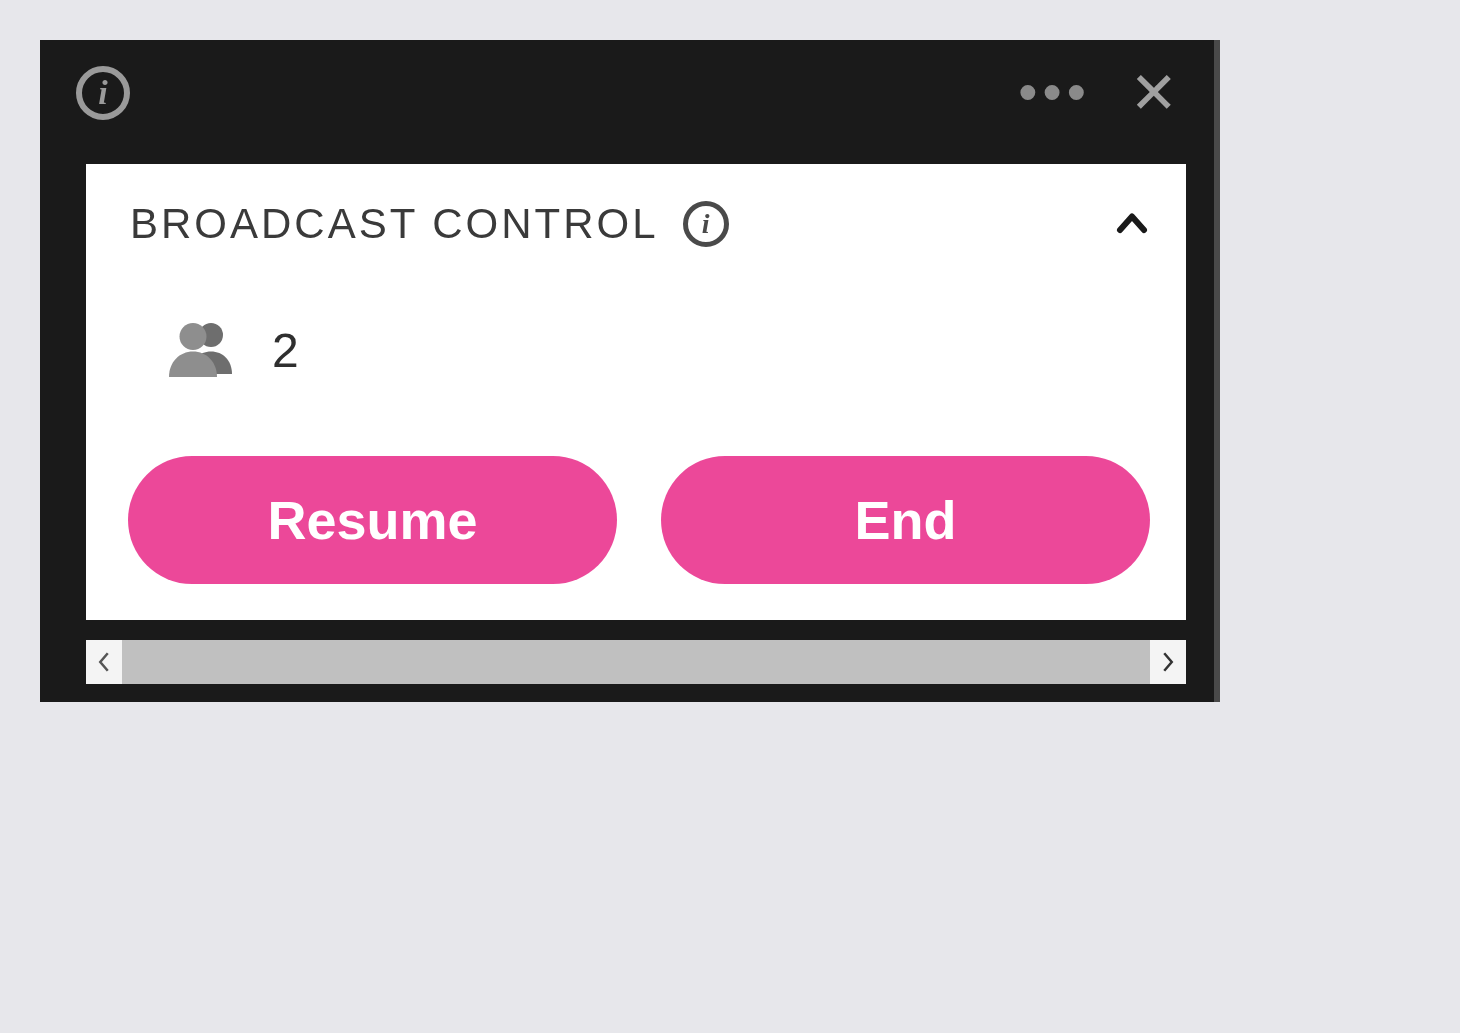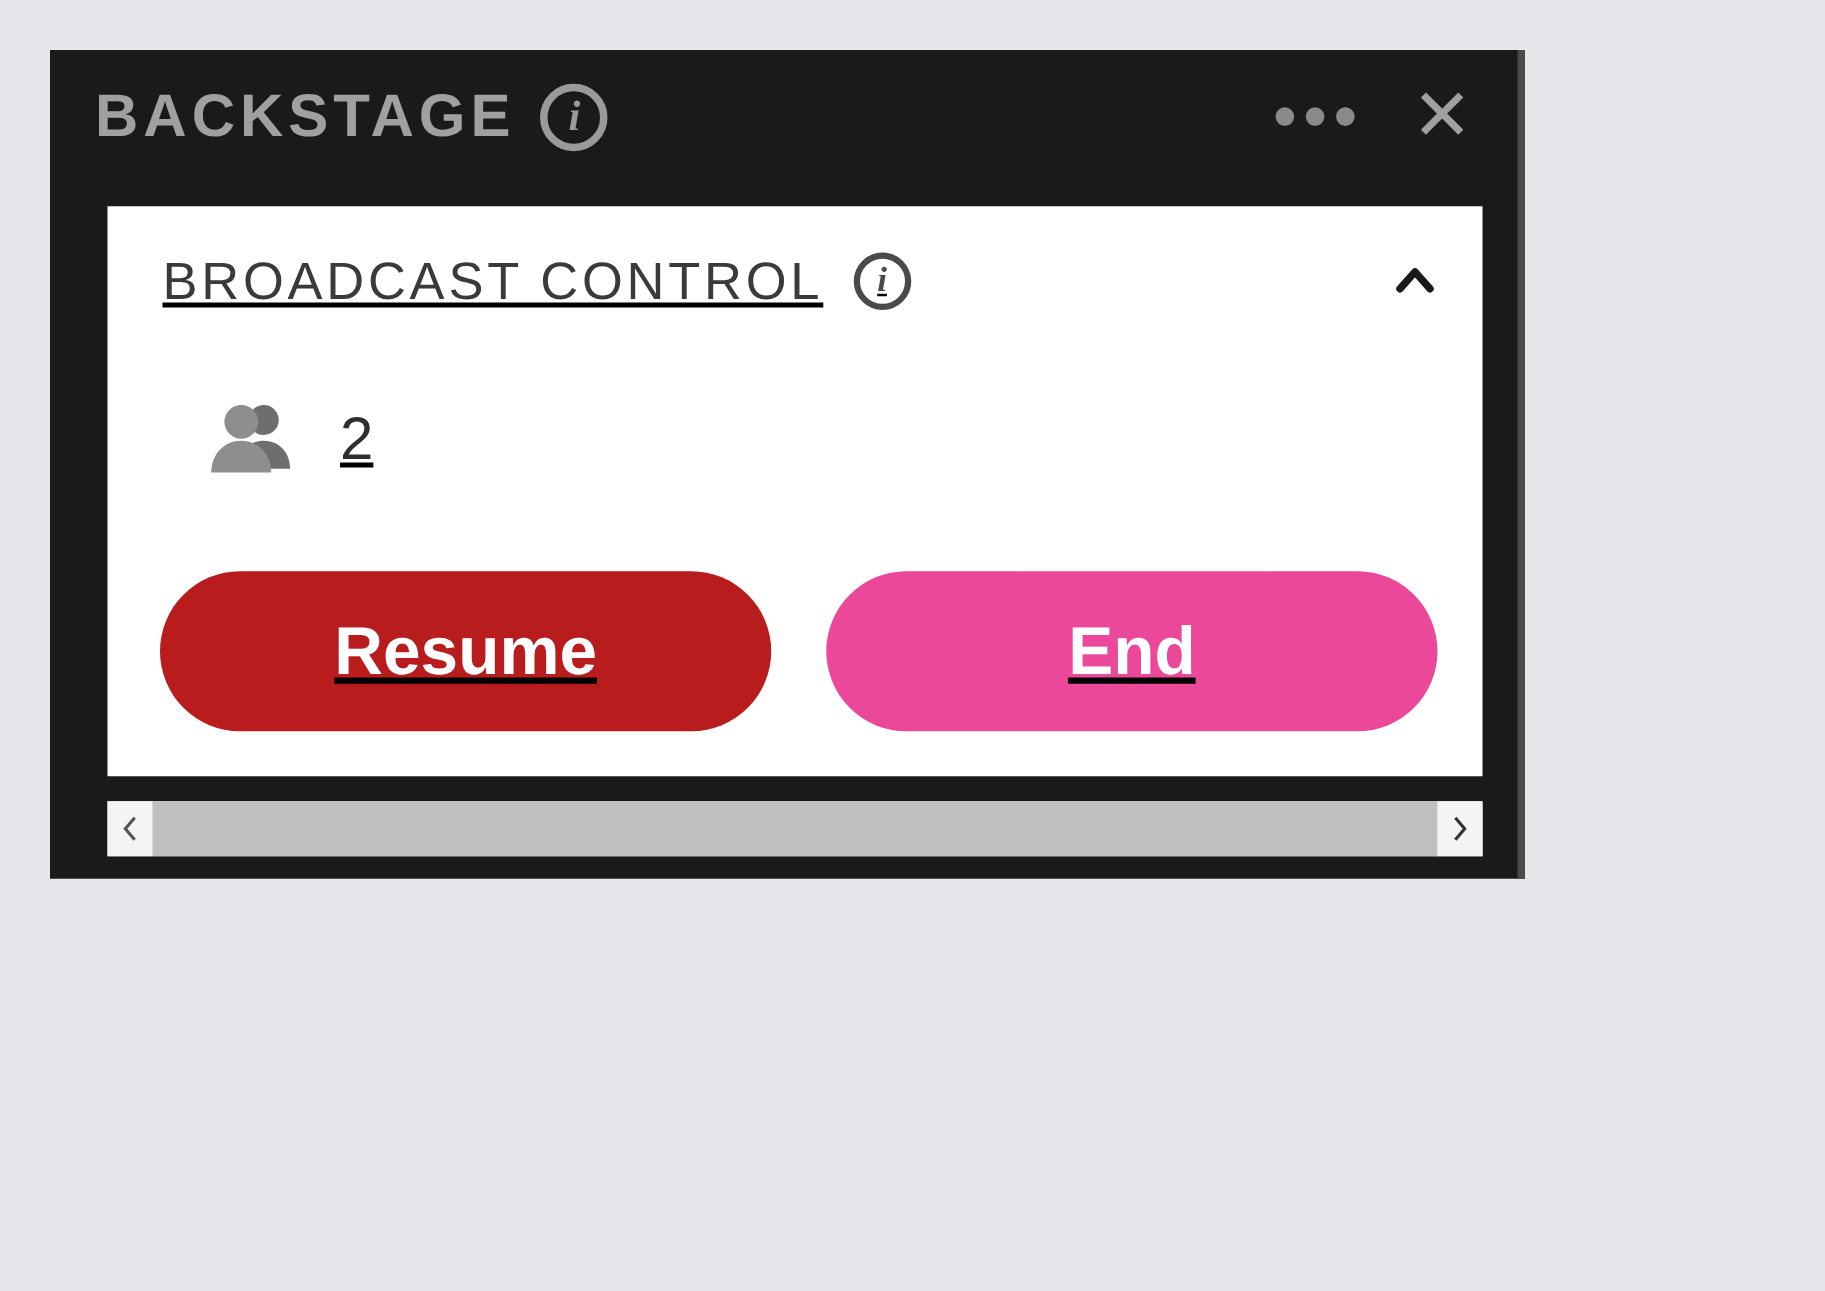--- a/index.html
+++ b/index.html
@@ -70,21 +70,20 @@
     font-size: 58px;
     font-weight: 300;
     cursor: pointer;
     line-height: 0.6;
   }
   
   .card {
     background: #ffffff;
     margin: 24px 28px 10px 46px;
     padding: 36px 36px 36px 44px;
-    text-decoration: underline;
   }
   .card-header {
     display: flex;
     align-items: center;
     gap: 24px;
   }
   .card-title {
     color: #3a3a3a;
     font-size: 42px;
     font-weight: 400;
@@ -125,21 +124,21 @@
     border-radius: 80px;
     border: none;
     font-size: 54px;
     font-weight: 700;
     color: #ffffff;
     cursor: pointer;
     display: flex;
     align-items: center;
     justify-content: center;
   }
-  .pill-button.blue { background: #b91c1c; }
+  .pill-button.blue { background: #ec4899; }
   .pill-button.red  { background: #ec4899; }
   
   .hscroll {
     display: flex;
     align-items: center;
     height: 44px;
     background: #f4f4f4;
     margin: 10px 28px 18px 46px;
   }
   .hscroll .arrow {
@@ -157,21 +156,20 @@
     height: 100%;
     background: #c0c0c0;
   }
 </style>
 </head>
 <body>
 
 <div class="panel">
 
   <div class="panel-header">
-    <span class="panel-title">BACKSTAGE</span>
     <span class="info-circle">i</span>
     <span class="spacer"></span>
     <span class="more-dots">•••</span>
     <span class="close-x">✕</span>
   </div>
 
   <div class="card">
 
     <div class="card-header">
       <span class="card-title">BROADCAST CONTROL</span>

